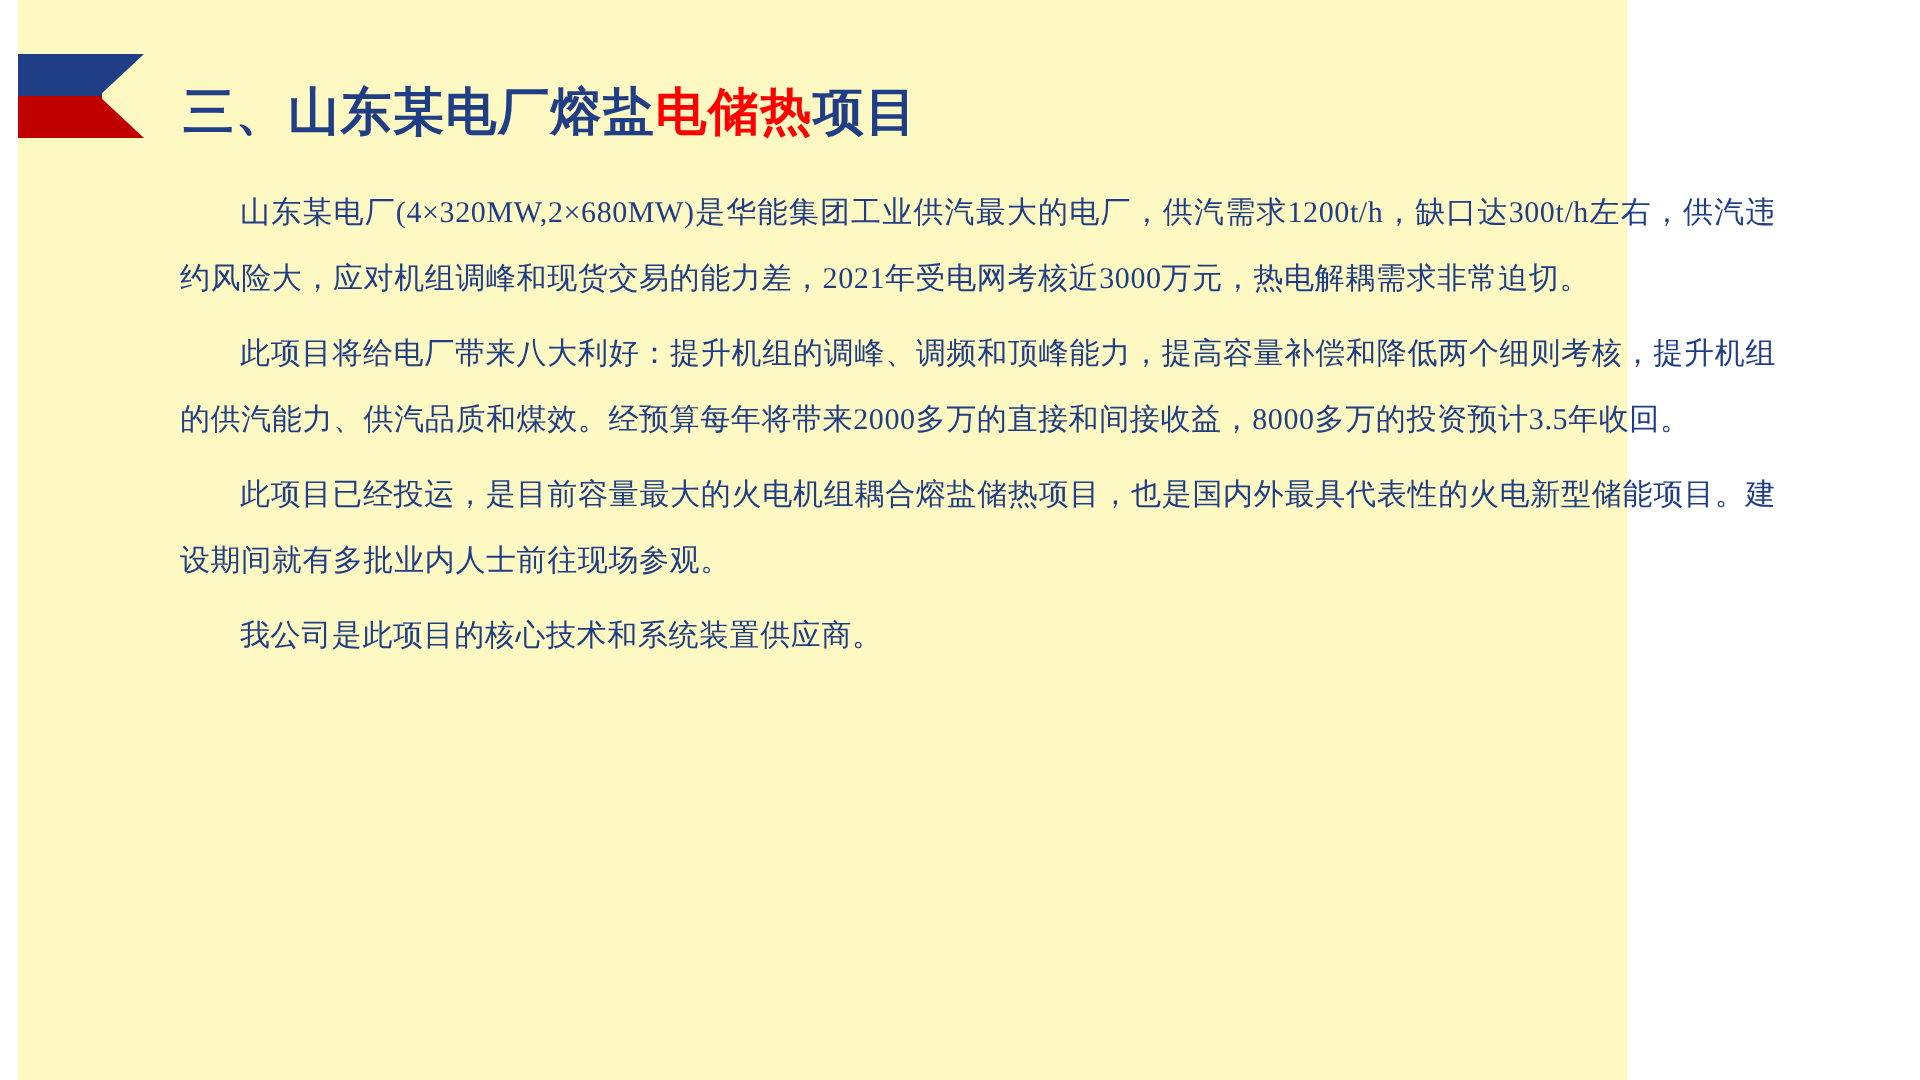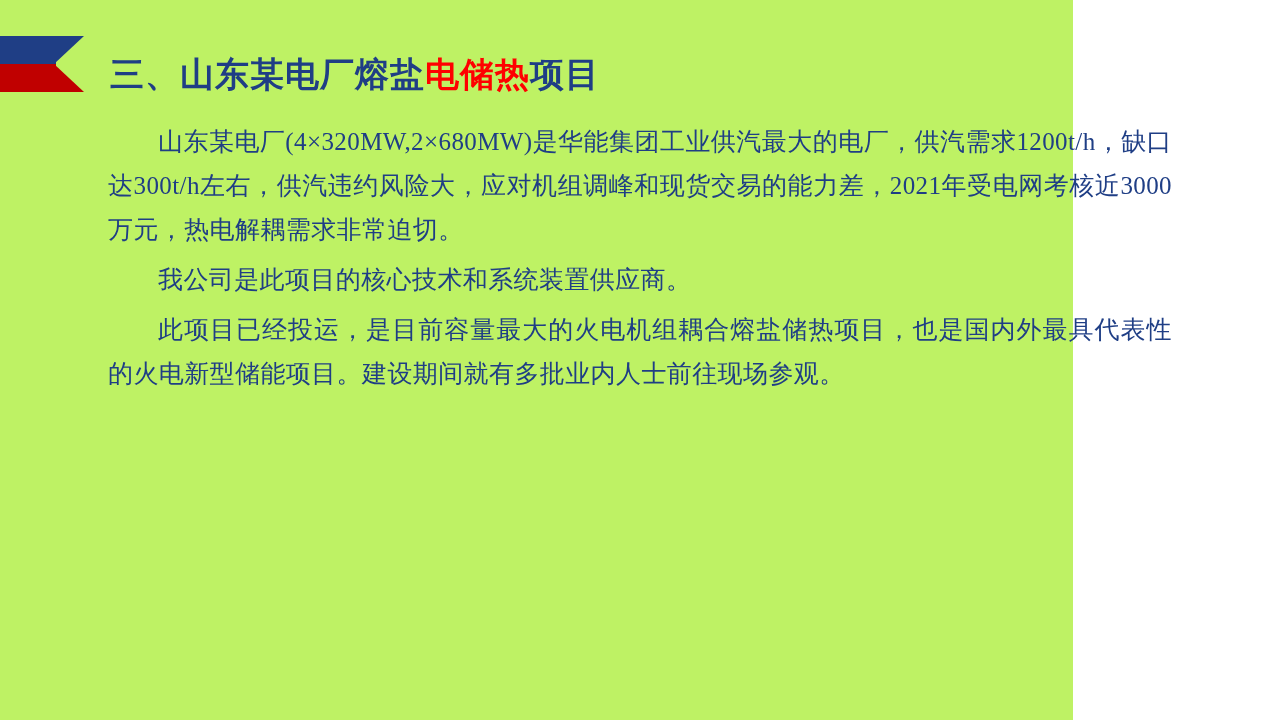--- a/index.html
+++ b/index.html
@@ -11,21 +11,22 @@
     height: 720px;
     background: #ffffff;
     font-family: "Liberation Serif", serif;
     overflow: hidden;
     position: relative;
   }
   .slide {
     position: relative;
     width: 1073px;
     height: 720px;
-    background: #bef264;
+    background: #fef9c3;
+    margin-left: 12px;
   }
 
   
   .deco-mark {
     position: absolute;
     left: 0;
     top: 36px;
     width: 86px;
     height: 56px;
   }
@@ -80,21 +81,21 @@
   }
 
   .body {
     position: absolute;
     left: 108px;
     top: 120px;
     width: 1064px;
   }
   .para {
     font-family: "Liberation Serif", serif;
-    font-size: 25px;
+    font-size: 20px;
     line-height: 44px;
     color: #1f3e85;
     text-indent: 2em;
     text-align: justify;
     margin: 0 0 6px 0;
     letter-spacing: 0.4px;
   }
 </style>
 </head>
 <body>
@@ -107,17 +108,18 @@
     <div class="blue-tri"></div>
     <div class="red-tri"></div>
   </div>
 
   <div class="title">
     <span>三、山东某电厂熔盐</span><span class="hl">电储热</span><span>项目</span>
   </div>
 
   <div class="body">
     <p class="para">山东某电厂(4×320MW,2×680MW)是华能集团工业供汽最大的电厂，供汽需求1200t/h，缺口达300t/h左右，供汽违约风险大，应对机组调峰和现货交易的能力差，2021年受电网考核近3000万元，热电解耦需求非常迫切。</p>
+    <p class="para">此项目将给电厂带来八大利好：提升机组的调峰、调频和顶峰能力，提高容量补偿和降低两个细则考核，提升机组的供汽能力、供汽品质和煤效。经预算每年将带来2000多万的直接和间接收益，8000多万的投资预计3.5年收回。</p>
+    <p class="para">此项目已经投运，是目前容量最大的火电机组耦合熔盐储热项目，也是国内外最具代表性的火电新型储能项目。建设期间就有多批业内人士前往现场参观。</p>
     <p class="para">我公司是此项目的核心技术和系统装置供应商。</p>
-    <p class="para">此项目已经投运，是目前容量最大的火电机组耦合熔盐储热项目，也是国内外最具代表性的火电新型储能项目。建设期间就有多批业内人士前往现场参观。</p>
   </div>
 
 </div>
 
 </body></html>

